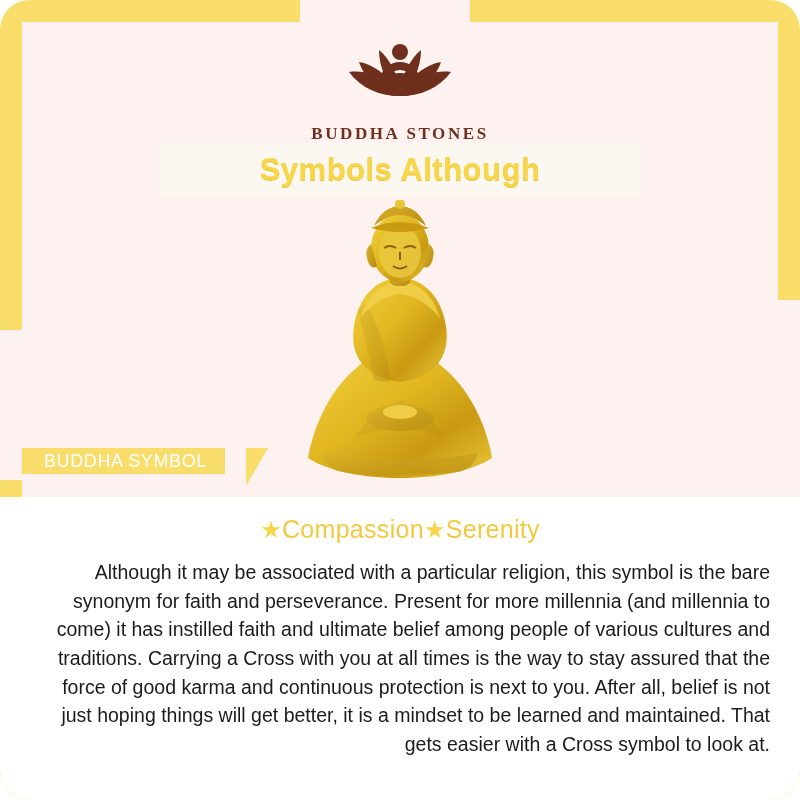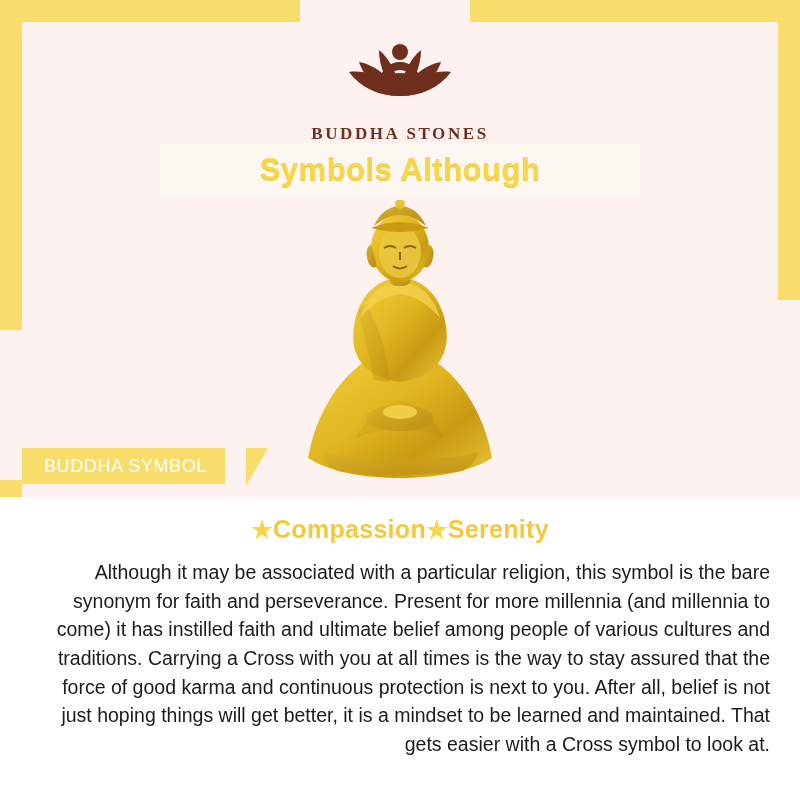--- a/index.html
+++ b/index.html
@@ -13,20 +13,21 @@
     background: #ffffff;
     overflow: hidden;
   }
 
   #page {
     position: relative;
     width: 800px;
     height: 800px;
     background: #fdf2f0;
     overflow: hidden;
+    border-radius: 30px;
   }
 
   
   .corner {
     position: absolute;
     background: #f9dd6b;
     z-index: 1;
   }
   .corner-tl-v {
     left: 0; top: 0;
@@ -116,21 +117,21 @@
     width: 800px;
     text-align: center;
     z-index: 3;
   }
 
   
   .tag {
     position: absolute;
     left: 22px;
     top: 448px;
-    height: 36px;
+    height: 26px;
     padding: 0 18px 0 22px;
     background: #f9dd6b;
     display: flex;
     align-items: center;
     z-index: 6;
   }
   .tag-text {
     font-size: 18px;
     color: #ffffff;
     letter-spacing: 0.6px;
@@ -152,21 +153,21 @@
     top: 497px;
     width: 800px;
     height: 303px;
     background: #ffffff;
     z-index: 2;
   }
   .subtitle {
     margin-top: 18px;
     text-align: center;
     font-size: 25px;
-    font-weight: bold;
+    font-weight: normal;
     color: #f3c93f;
     letter-spacing: 0.3px;
   }
   .subtitle .star { color: #f7d64a; font-size: 24px; }
   .body-text {
     margin: 14px 30px 0 30px;
     font-size: 19.5px;
     line-height: 1.47;
     color: #1b1b1b;
     text-align: right;

